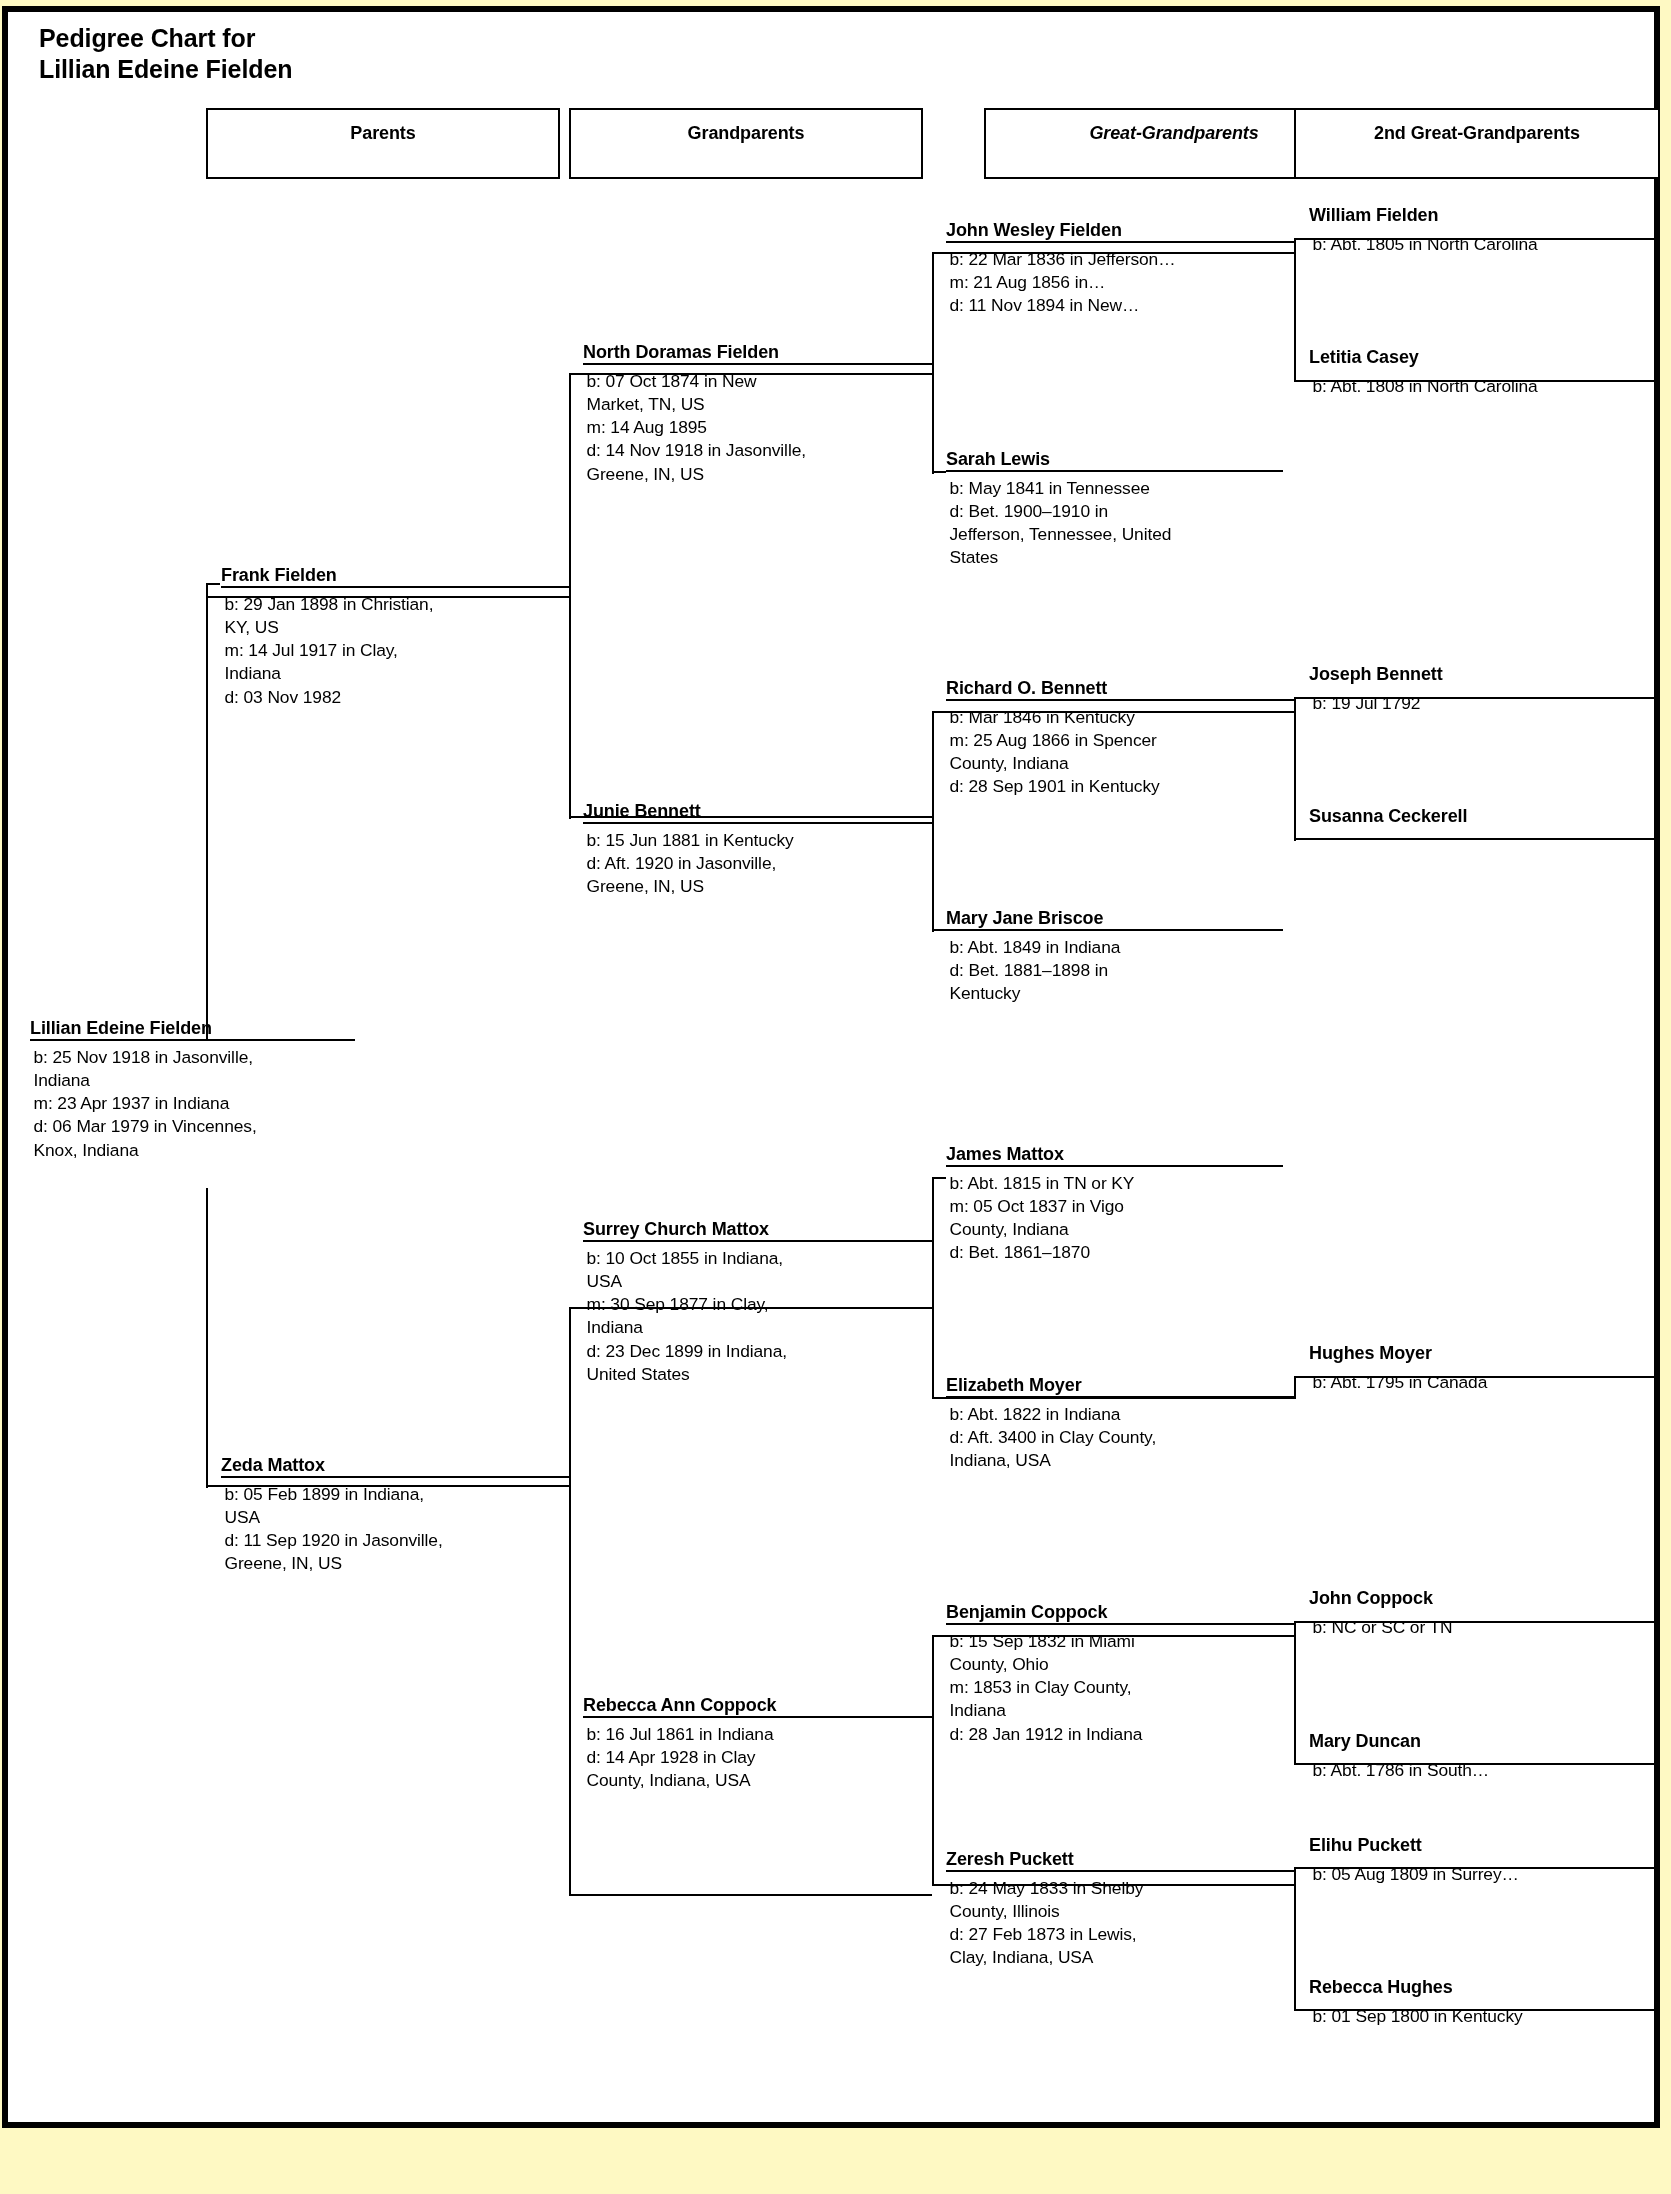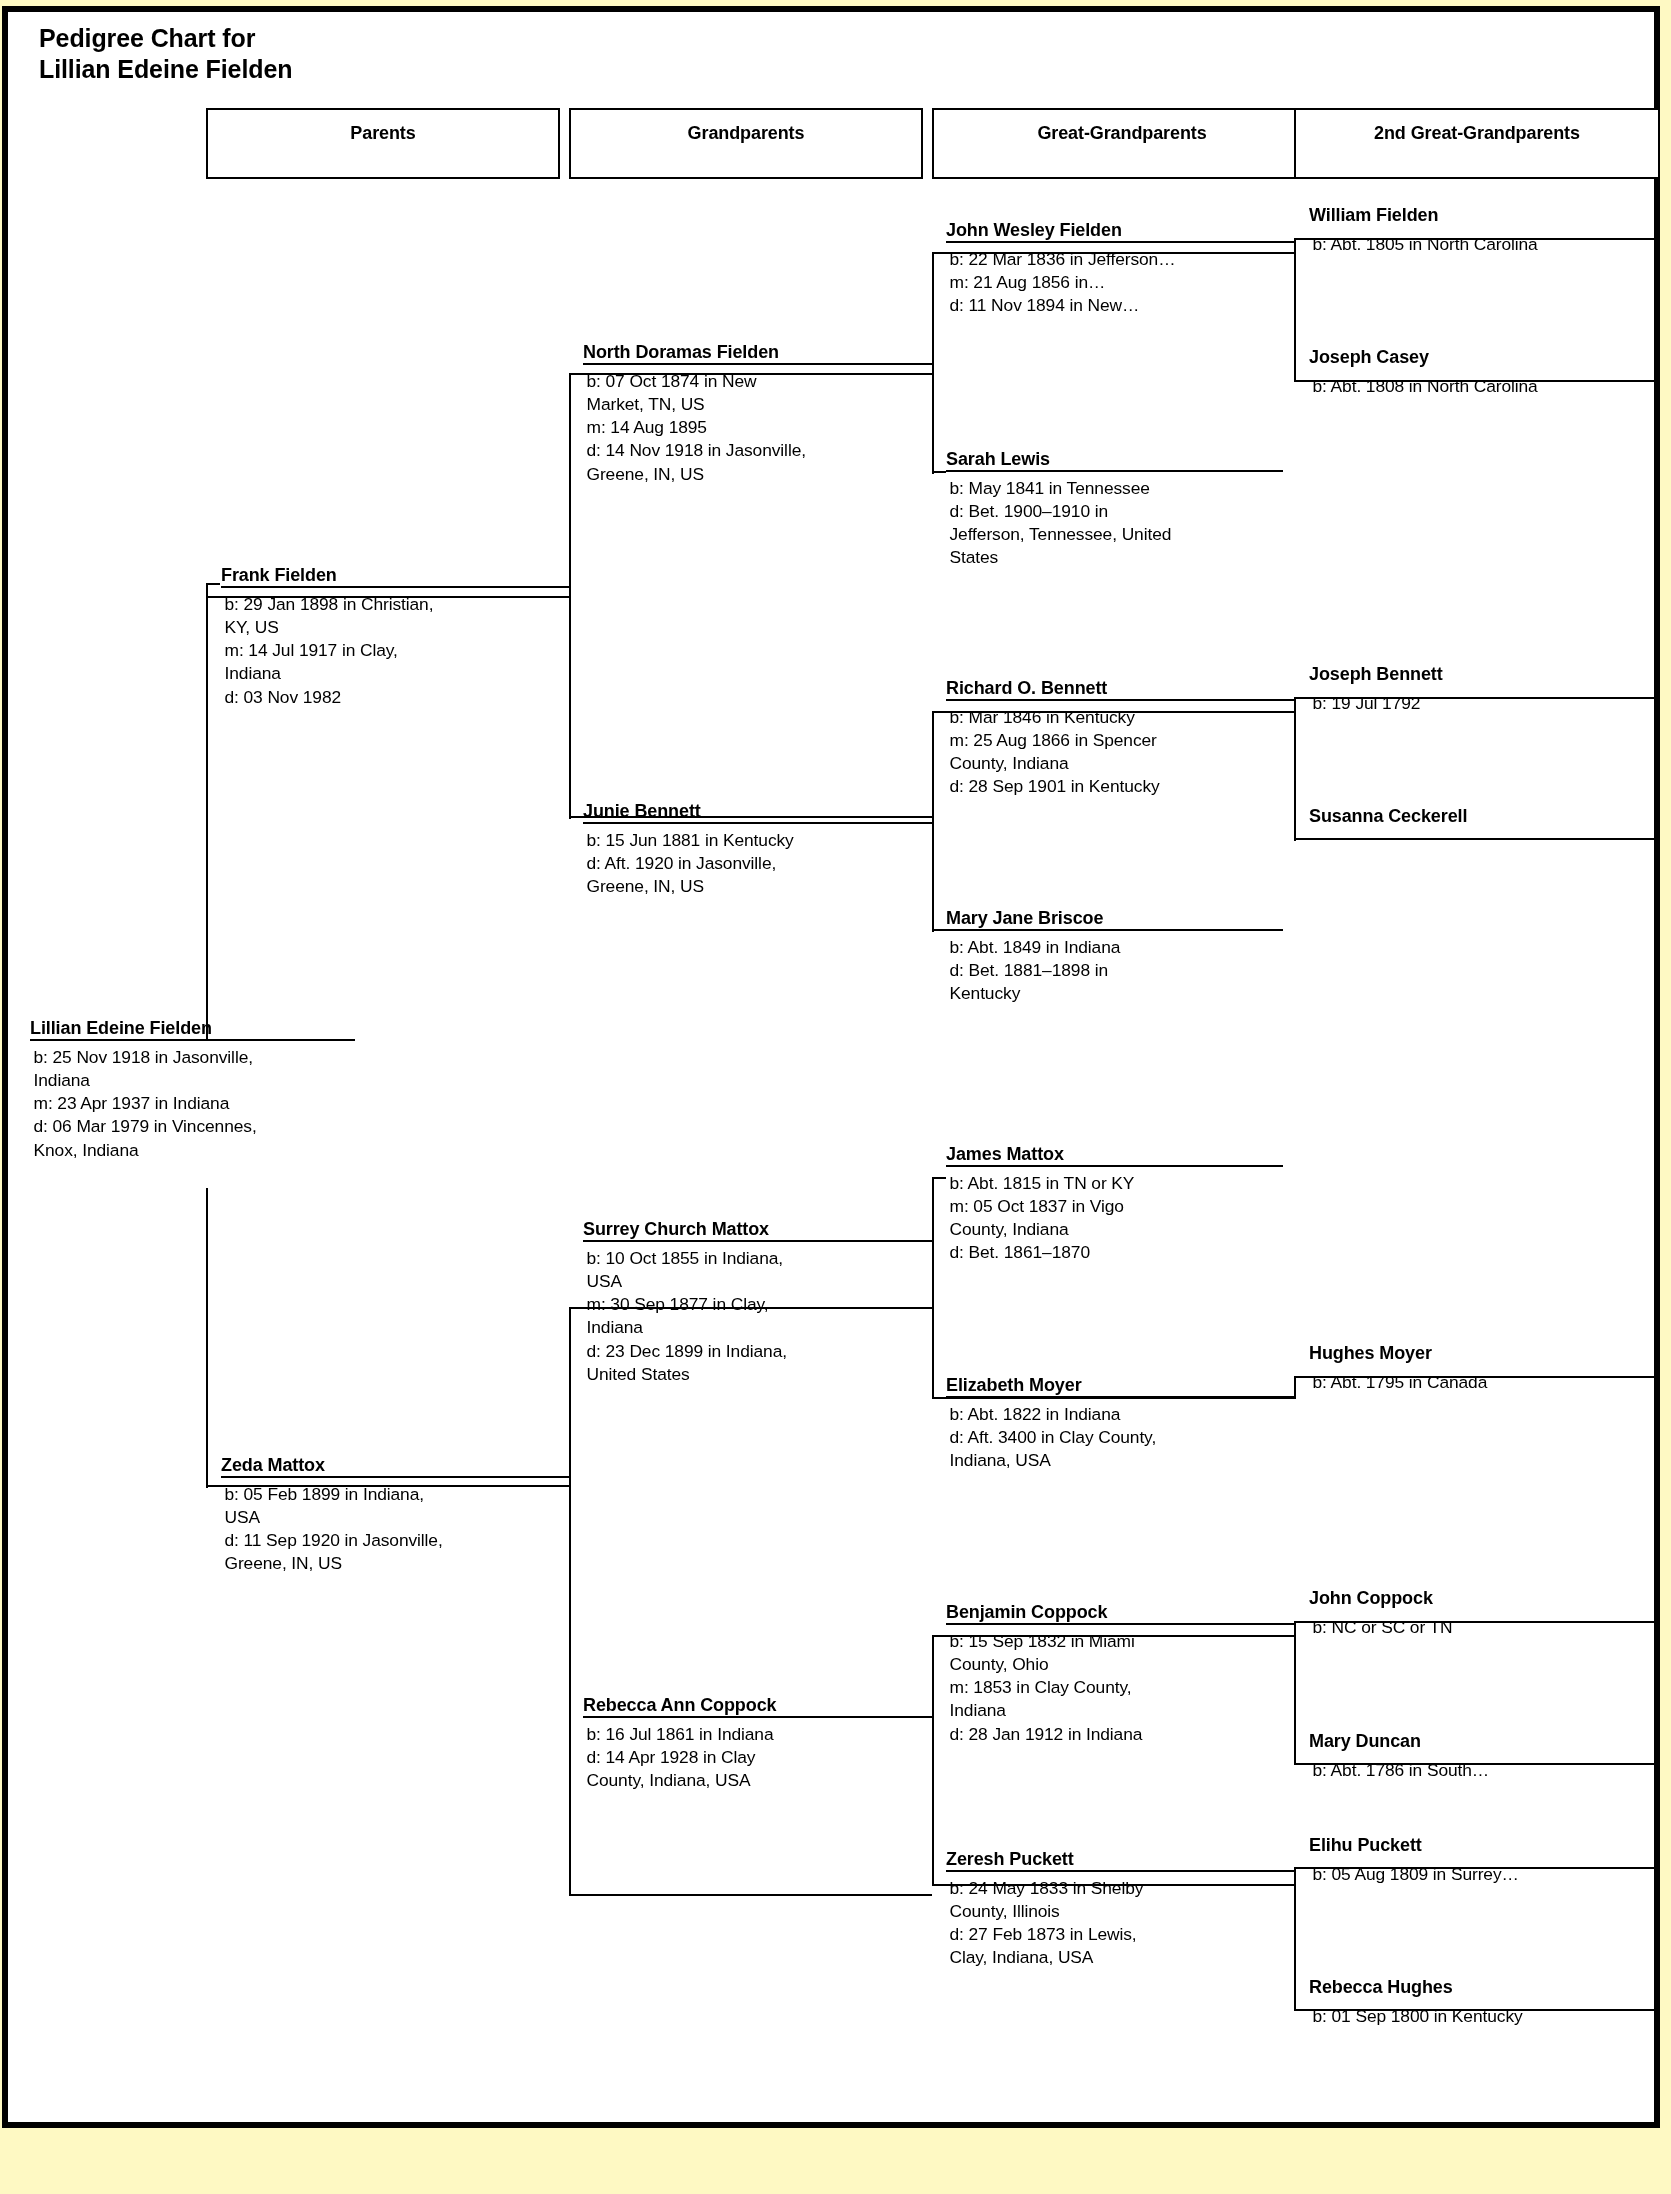--- a/index.html
+++ b/index.html
@@ -72,21 +72,21 @@
 
   <div id="chart-title">Pedigree Chart for
 Lillian Edeine Fielden</div>
 
   <div class="genbox" style="left:569px;top:108px;width:354px;height:71px;">
     <div class="gl">Grandparents</div>
   </div>
   <div class="genbox" style="left:206px;top:108px;width:354px;height:71px;">
     <div class="gl">Parents</div>
   </div>
-  <div class="genbox" style="left:932px;top:108px;width:380px;height:71px;">
+  <div class="genbox" style="left:984px;top:108px;width:380px;height:71px;font-style:italic;">
     <div class="gl">Great-Grandparents</div>
   </div>
   <div class="genbox" style="left:1294px;top:108px;width:366px;height:71px;">
     <div class="gl">2nd Great-Grandparents</div>
   </div>
 
   <div class="vline" style="left:206px;top:583px;height:456px;"></div>
   <div class="hline" style="left:206px;top:583px;width:14px;"></div>
   <div class="vline" style="left:206px;top:1188px;height:300px;"></div>
   <div class="hline" style="left:206px;top:1485px;width:14px;"></div>
@@ -281,21 +281,21 @@
 Clay, Indiana, USA</div>
   </div>
 
   <div class="person" style="left:1309px;top:206px;width:360px;">
     <div class="pname">William Fielden</div>
     <div class="rule" style="width:0px;"></div>
     <div class="pdet">b: Abt. 1805 in North Carolina</div>
   </div>
 
   <div class="person" style="left:1309px;top:348px;width:360px;">
-    <div class="pname">Joseph Casey</div>
+    <div class="pname">Letitia Casey</div>
     <div class="rule" style="width:0px;"></div>
     <div class="pdet">b: Abt. 1808 in North Carolina</div>
   </div>
 
   <div class="person" style="left:1309px;top:665px;width:360px;">
     <div class="pname">Joseph Bennett</div>
     <div class="rule" style="width:0px;"></div>
     <div class="pdet">b: 19 Jul 1792</div>
   </div>
 

